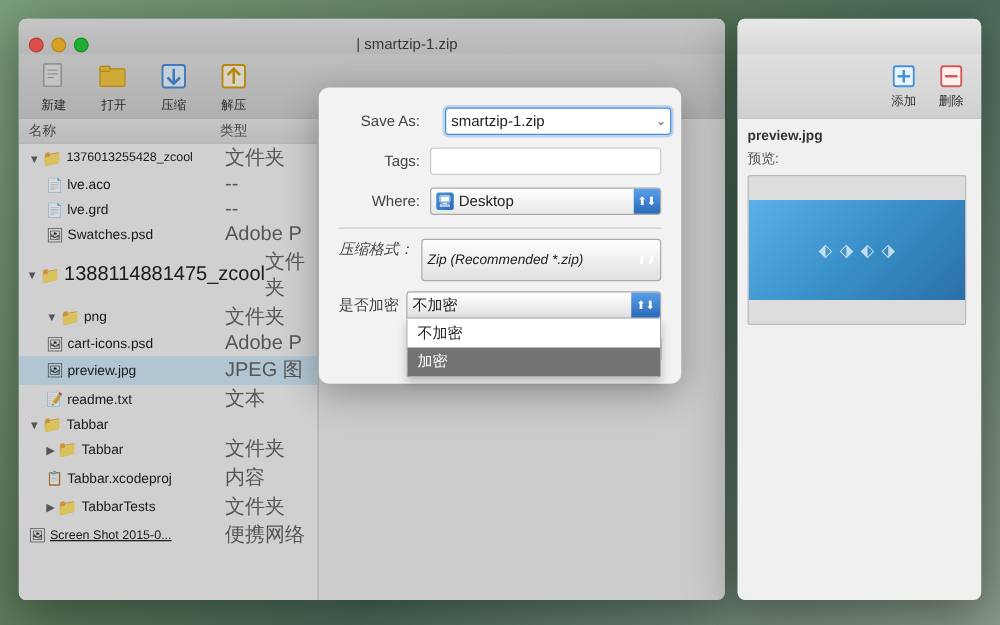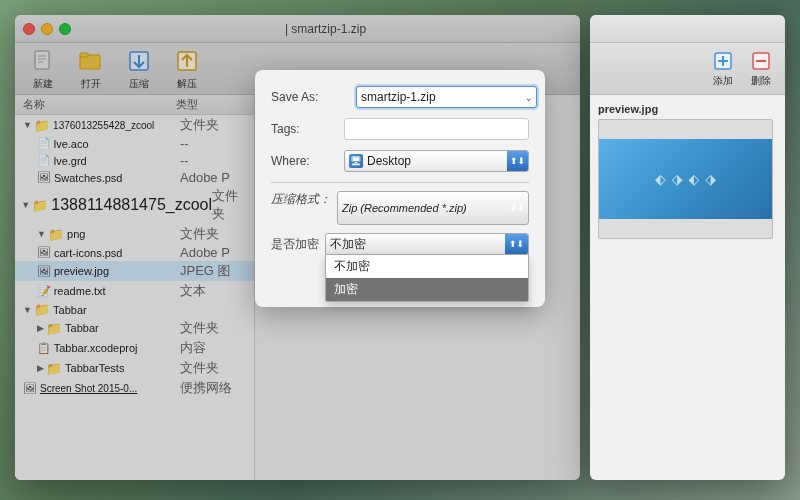--- a/index.html
+++ b/index.html
@@ -34,21 +34,21 @@
       flex-direction: column;
       overflow: hidden;
     }
 
     
     .title-bar {
       background: linear-gradient(to bottom, #e8e8e8, #d8d8d8);
       border-bottom: 1px solid #bbb;
       height: 28px;
       display: flex;
-      align-items: center;
+      align-items: flex-end;
       padding: 0 8px;
       border-radius: 6px 6px 0 0;
       flex-shrink: 0;
     }
 
     .traffic-lights {
       display: flex;
       gap: 6px;
       margin-right: 8px;
     }
@@ -138,21 +138,21 @@
       align-items: center;
       padding: 1px 4px;
       font-size: 11px;
       color: #222;
       cursor: pointer;
     }
 
     .file-item .indent { display: inline-block; }
     .file-item .file-icon { margin-right: 3px; font-size: 13px; }
     .file-item .file-name { flex: 1; }
-    .file-item .file-type { width: 70px; color: #666; font-size: 13px; }
+    .file-item .file-type { width: 70px; color: #666; font-size: 16px; }
 
     .folder-row { font-weight: 500; }
 
     
     .dialog-overlay {
       position: absolute;
       top: 0; left: 0; right: 0; bottom: 0;
       background: rgba(0,0,0,0.15);
       display: flex;
       align-items: center;
@@ -174,21 +174,21 @@
 
     .dialog-row {
       display: flex;
       align-items: center;
       margin-bottom: 10px;
       font-size: 12px;
     }
 
     .dialog-label {
       width: 65px;
-      text-align: left;
+      text-align: right;
       margin-right: 8px;
       color: #444;
       font-size: 12px;
       flex-shrink: 0;
     }
 
     .dialog-input {
       flex: 1;
       height: 22px;
       border: 1px solid #aaa;
@@ -727,20 +727,21 @@
           <svg width="20" height="20" viewBox="0 0 20 20">
             <rect x="2" y="2" width="16" height="16" rx="2" fill="#fff0f0" stroke="#d45a5a" stroke-width="1.5"></rect>
             <line x1="5" y1="10" x2="15" y2="10" stroke="#d45a5a" stroke-width="2"></line>
           </svg>
         </div>
         <span class="btn-label">删除</span>
       </div>
     </div>
     <div class="preview-content">
       <div class="preview-filename">preview.jpg</div>
+      <div class="preview-label">预览:</div>
       <div class="preview-image-container">
         <div class="preview-image-inner">
           <div class="preview-icons">
             <span>⬖</span>
             <span>⬗</span>
             <span>⬖</span>
             <span>⬗</span>
           </div>
         </div>
       </div>

